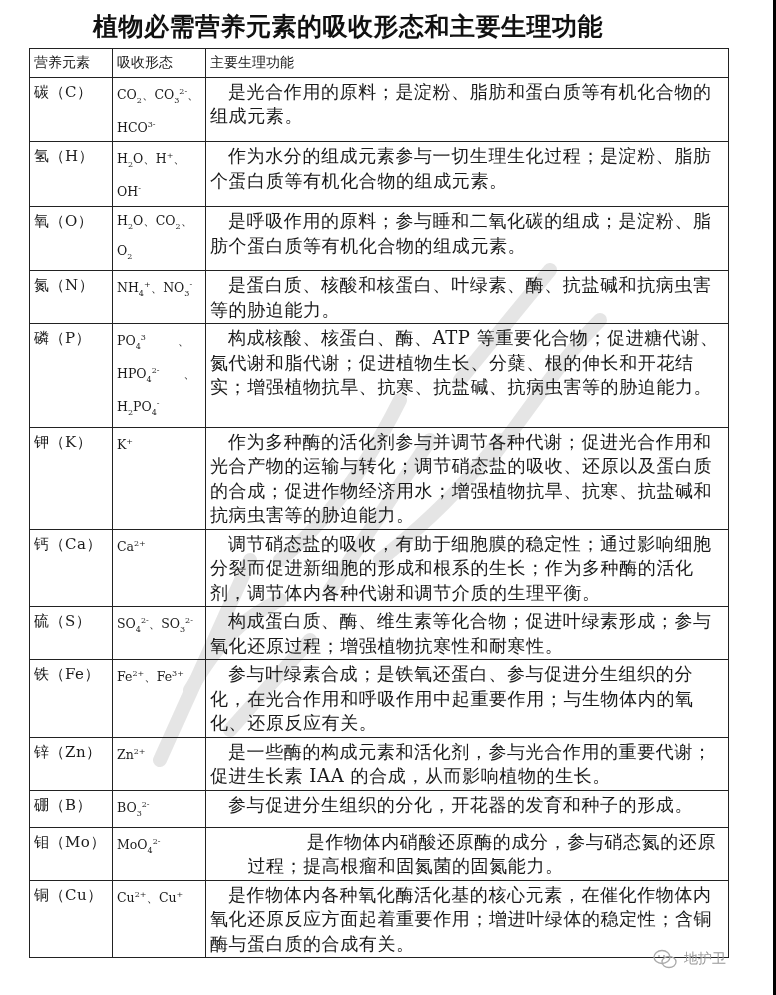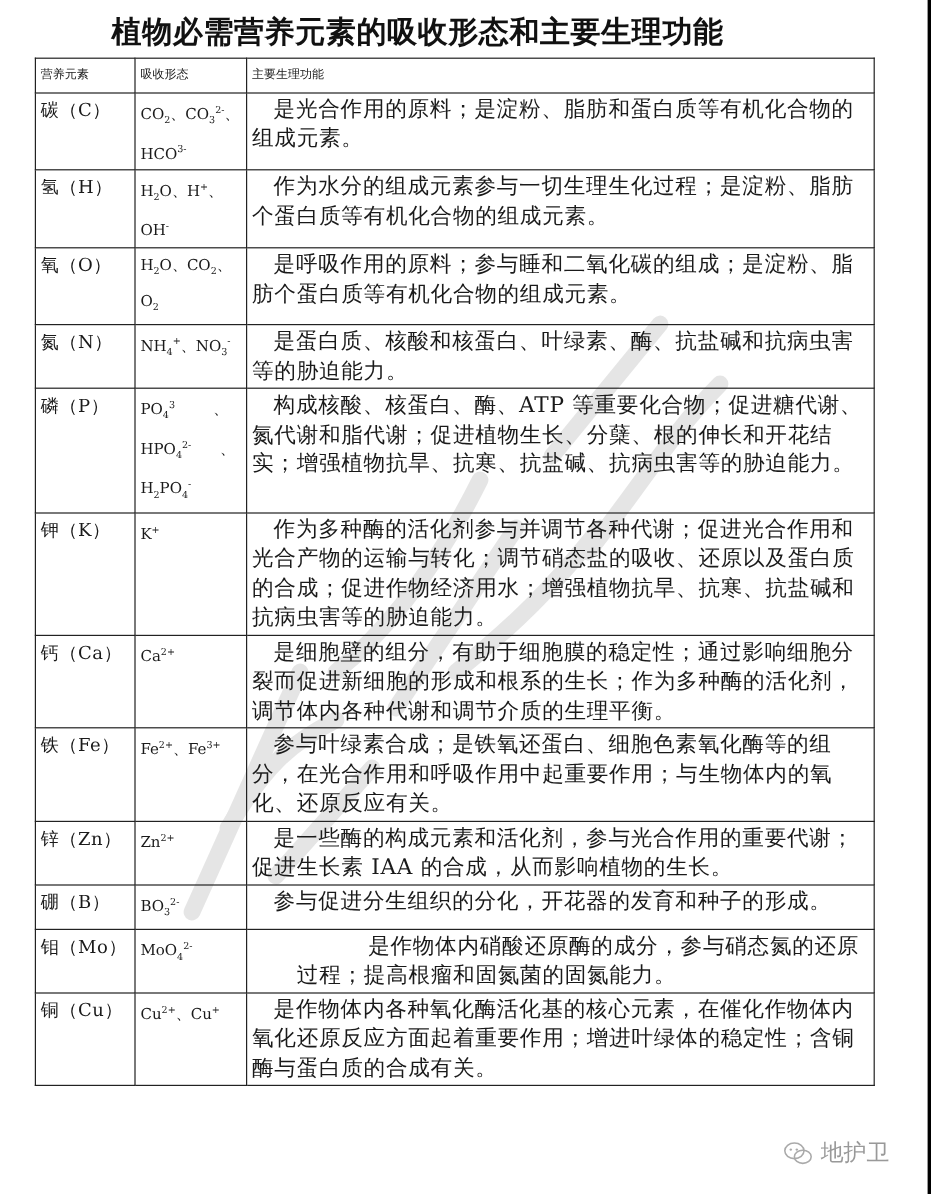--- a/index.html
+++ b/index.html
@@ -6,30 +6,30 @@
   body { width:776px; height:995px; position:relative; overflow:hidden;
          font-family:"DejaVu Serif","Liberation Serif",serif; color:#1a1a1a; }
   .title { position:absolute; top:10px; left:0; width:696px; text-align:center;
            font-size:25px; font-weight:bold; letter-spacing:0.5px; color:#111; }
   .right-bar { position:absolute; top:0; right:0; width:3px; height:995px; background:#000; }
   table.nutrients { position:absolute; top:48px; left:29px; width:699px;
            border-collapse:collapse; table-layout:fixed; font-size:15px; }
   table.nutrients td, table.nutrients th { border:1.3px solid #222; vertical-align:top;
            padding:2px 4px 1px 4px; line-height:24.5px; font-weight:normal; text-align:left; }
   col.c1 { width:83px; } col.c2 { width:93px; } col.c3 { width:523px; }
-  th { font-family:Liberation Serif, serif; font-size:10px; }
+  th { font-family:Liberation Serif, serif; font-size:14px; }
   td.elem { letter-spacing:0.5px; }
   td.form { font-size:12.5px; letter-spacing:0; }
   td.form sub, td.form sup { font-size:8px; }
   td.func { text-indent:1em; letter-spacing:0.6px; font-size:18px; }
   td.func.indent-big { text-indent:3.3em; padding-left:2.3em; }
   .watermark { position:absolute; left:130px; top:260px; width:520px; height:520px;
            pointer-events:none; opacity:0.22; }
   .footer-logo { position:absolute; left:652px; top:948px; display:flex; align-items:center;
-           gap:6px; color:#999; font-size:19px; font-family:"DejaVu Sans",sans-serif; }
+           gap:6px; color:#999; font-size:14px; font-family:"DejaVu Sans",sans-serif; }
   .footer-logo svg { width:26px; height:22px; }
 </style>
 </head>
 <body>
 
 <div class="title">植物必需营养元素的吸收形态和主要生理功能</div>
 
 <svg class="watermark" viewBox="0 0 520 520">
   <g fill="none" stroke="#8c8c8c" stroke-width="14" stroke-linecap="round">
     <path d="M30 500 L120 300"></path>
@@ -83,26 +83,31 @@
         <td class="func">构成核酸、核蛋白、酶、ATP 等重要化合物；促进糖代谢、氮代谢和脂代谢；促进植物生长、分蘖、根的伸长和开花结实；增强植物抗旱、抗寒、抗盐碱、抗病虫害等的胁迫能力。</td>
       </tr>
       <tr style="height: 76px;">
         <td class="elem">钾（K）</td>
         <td class="form">K<sup>+</sup></td>
         <td class="func">作为多种酶的活化剂参与并调节各种代谢；促进光合作用和光合产物的运输与转化；调节硝态盐的吸收、还原以及蛋白质的合成；促进作物经济用水；增强植物抗旱、抗寒、抗盐碱和抗病虫害等的胁迫能力。</td>
       </tr>
       <tr style="height: 76px;">
         <td class="elem">钙（Ca）</td>
         <td class="form">Ca<sup>2+</sup></td>
-        <td class="func">是细胞壁的组分，有助于细胞膜的稳定性；通过影响细胞分裂而促进新细胞的形成和根系的生长；作为多种酶的活化剂，调节体内各种代谢和调节介质的生理平衡。</td>
+        <td class="func">调节硝态盐的吸收，有助于细胞膜的稳定性；通过影响细胞分裂而促进新细胞的形成和根系的生长；作为多种酶的活化剂，调节体内各种代谢和调节介质的生理平衡。</td>
+      </tr>
+      <tr style="height: 52px;">
+        <td class="elem">硫（S）</td>
+        <td class="form">SO<sub>4</sub><sup>2-</sup>、SO<sub>3</sub><sup>2-</sup></td>
+        <td class="func">构成蛋白质、酶、维生素等化合物；促进叶绿素形成；参与氧化还原过程；增强植物抗寒性和耐寒性。</td>
       </tr>
       <tr style="height: 52px;">
         <td class="elem">铁（Fe）</td>
         <td class="form">Fe<sup>2+</sup>、Fe<sup>3+</sup></td>
-        <td class="func">参与叶绿素合成；是铁氧还蛋白、细胞色素氧化酶等的组分，在光合作用和呼吸作用中起重要作用；与生物体内的氧化、还原反应有关。</td>
+        <td class="func">参与叶绿素合成；是铁氧还蛋白、参与促进分生组织的分化，在光合作用和呼吸作用中起重要作用；与生物体内的氧化、还原反应有关。</td>
       </tr>
       <tr style="height: 52px;">
         <td class="elem">锌（Zn）</td>
         <td class="form">Zn<sup>2+</sup></td>
         <td class="func">是一些酶的构成元素和活化剂，参与光合作用的重要代谢；促进生长素 IAA 的合成，从而影响植物的生长。</td>
       </tr>
       <tr style="height: 26px;">
         <td class="elem">硼（B）</td>
         <td class="form">BO<sub>3</sub><sup>2-</sup></td>
         <td class="func">参与促进分生组织的分化，开花器的发育和种子的形成。</td>

